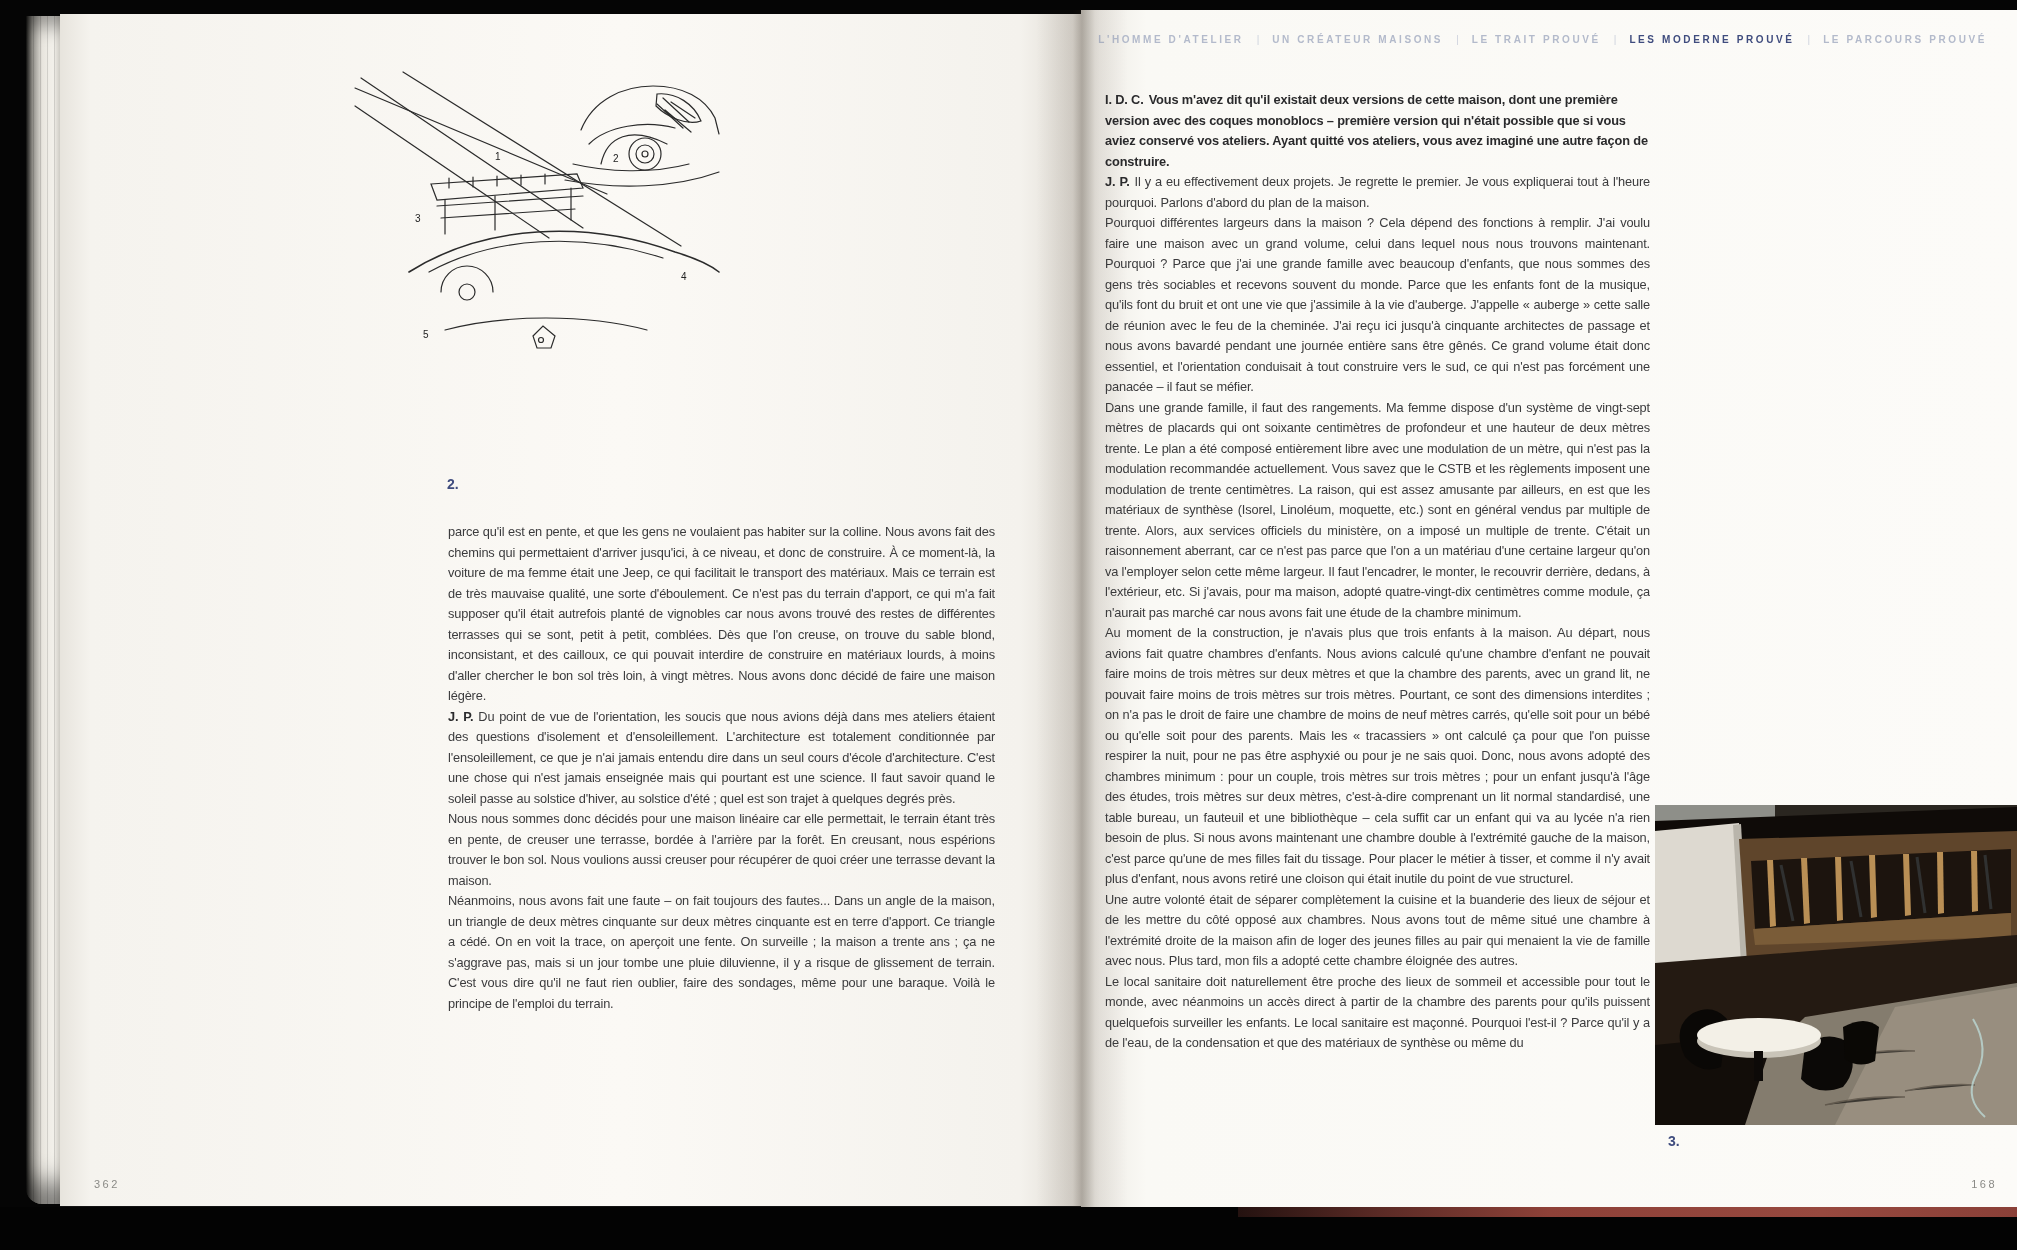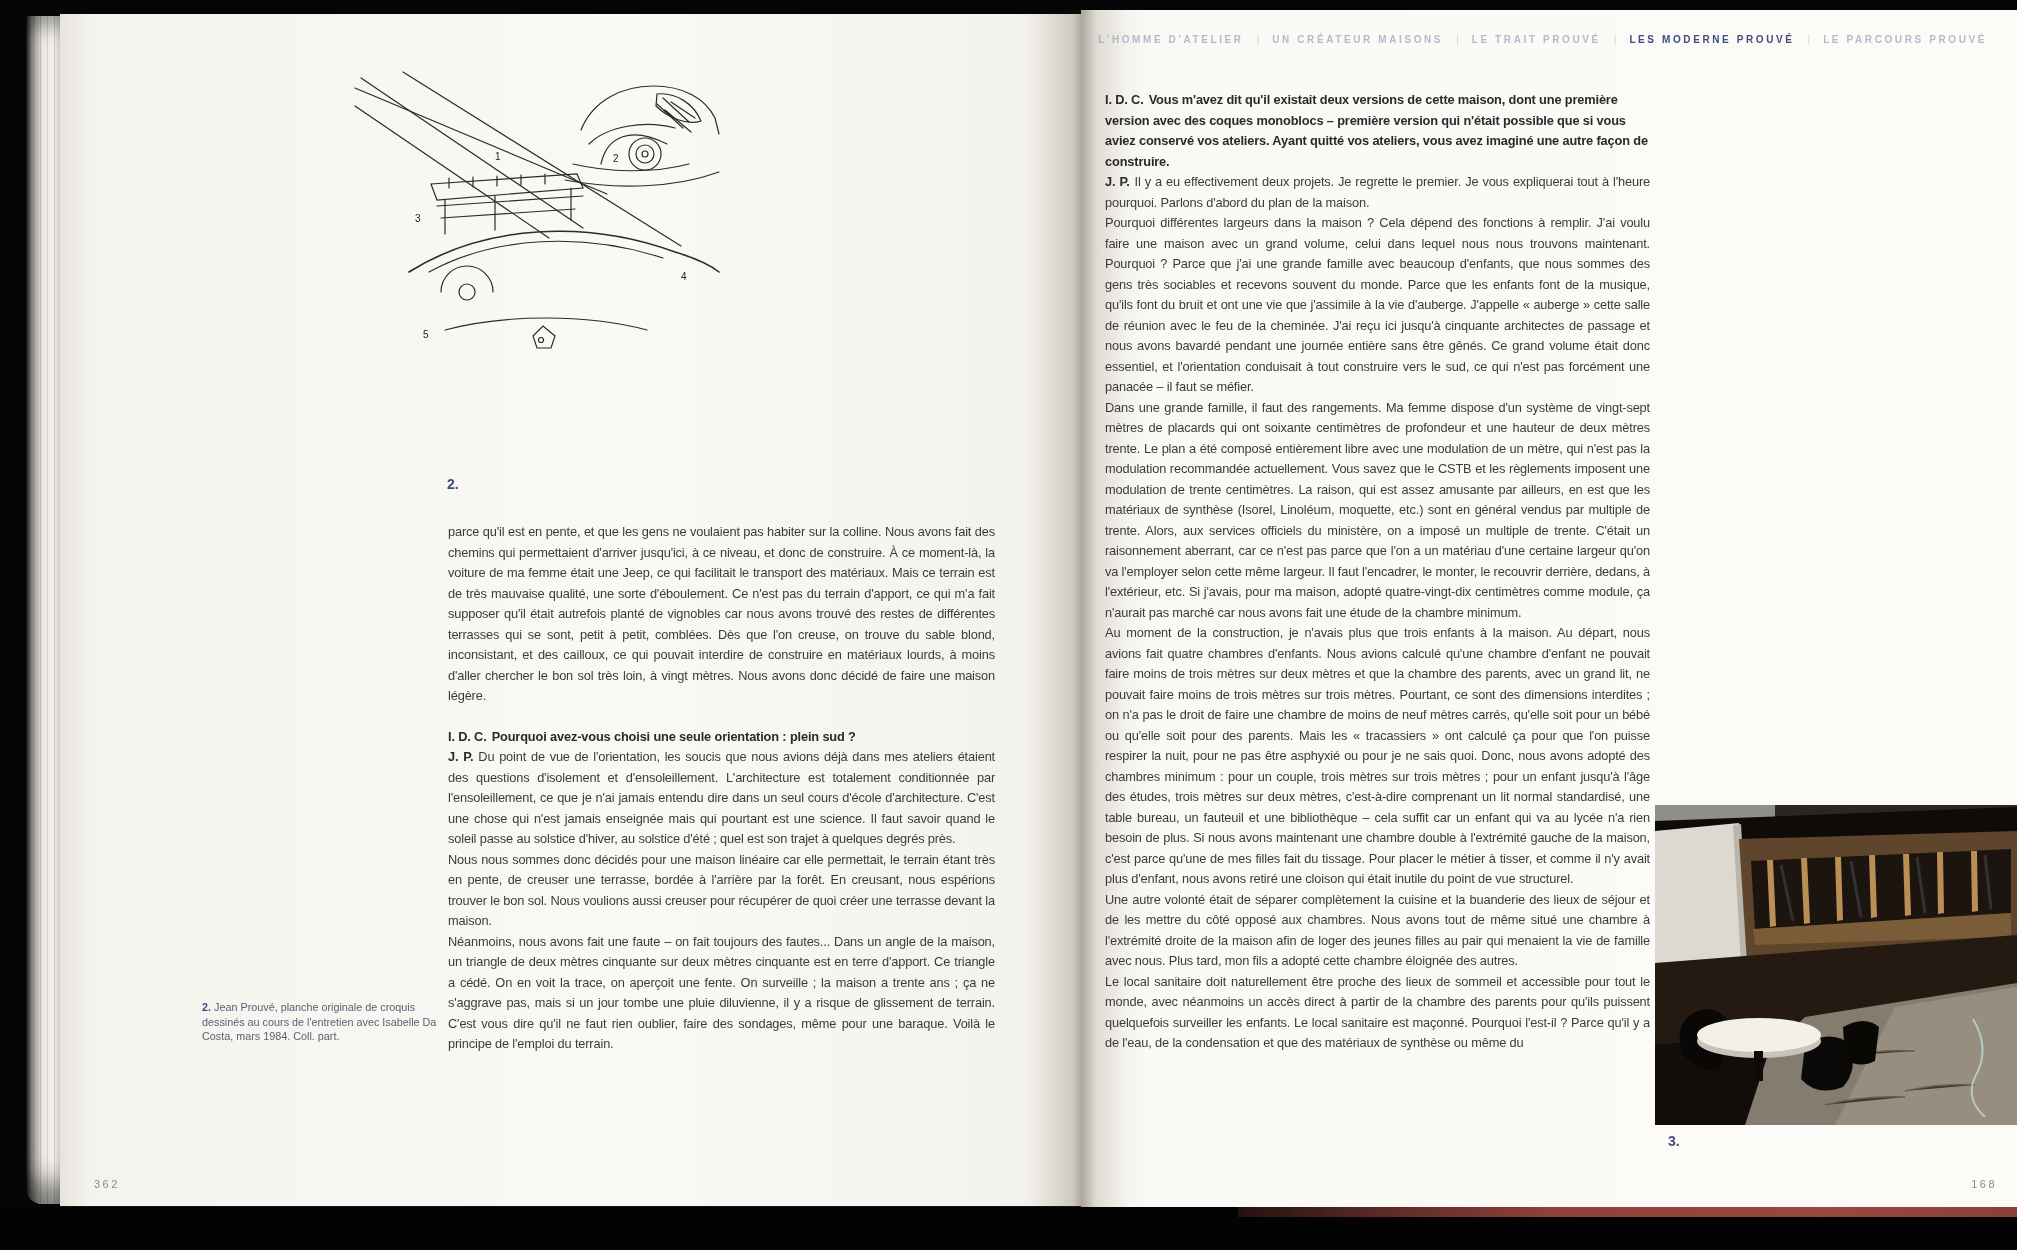--- a/index.html
+++ b/index.html
@@ -126,32 +126,30 @@
       </g>
     </svg>
   </div>
 
   <div class="fig-label" style="left:387px;top:462px;">2.</div>
 
   <div class="text-col left-col">
 
       <p class="para"><span>parce qu'il est en pente, et que les gens ne voulaient pas habiter sur la colline. Nous avons fait des chemins qui permettaient d'arriver jusqu'ici, à ce niveau, et donc de construire. À ce moment-là, la voiture de ma femme était une Jeep, ce qui facilitait le transport des matériaux. Mais ce terrain est de très mauvaise qualité, une sorte d'éboulement. Ce n'est pas du terrain d'apport, ce qui m'a fait supposer qu'il était autrefois planté de vignobles car nous avons trouvé des restes de différentes terrasses qui se sont, petit à petit, comblées. Dès que l'on creuse, on trouve du sable blond, inconsistant, et des cailloux, ce qui pouvait interdire de construire en matériaux lourds, à moins d'aller chercher le bon sol très loin, à vingt mètres. Nous avons donc décidé de faire une maison légère.</span></p>
 
-      <p class="para question spaced"><span class="speaker">I. D. C.</span><span>Pourquoi avez-vous choisi une seule orientation : plein sud ?</span></p>
 
       <p class="para"><span class="speaker">J. P.</span><span>Du point de vue de l'orientation, les soucis que nous avions déjà dans mes ateliers étaient des questions d'isolement et d'ensoleillement. L'architecture est totalement conditionnée par l'ensoleillement, ce que je n'ai jamais entendu dire dans un seul cours d'école d'architecture. C'est une chose qui n'est jamais enseignée mais qui pourtant est une science. Il faut savoir quand le soleil passe au solstice d'hiver, au solstice d'été ; quel est son trajet à quelques degrés près.</span></p>
 
       <p class="para"><span>Nous nous sommes donc décidés pour une maison linéaire car elle permettait, le terrain étant très en pente, de creuser une terrasse, bordée à l'arrière par la forêt. En creusant, nous espérions trouver le bon sol. Nous voulions aussi creuser pour récupérer de quoi créer une terrasse devant la maison.</span></p>
 
       <p class="para"><span>Néanmoins, nous avons fait une faute – on fait toujours des fautes... Dans un angle de la maison, un triangle de deux mètres cinquante sur deux mètres cinquante est en terre d'apport. Ce triangle a cédé. On en voit la trace, on aperçoit une fente. On surveille ; la maison a trente ans ; ça ne s'aggrave pas, mais si un jour tombe une pluie diluvienne, il y a risque de glissement de terrain. C'est vous dire qu'il ne faut rien oublier, faire des sondages, même pour une baraque. Voilà le principe de l'emploi du terrain.</span></p>
     </div>
 
   <div class="captions">
 
-      <p class="caption"><span class="cap-num">2.</span> <span>Jean Prouvé, planche originale de croquis dessinés au cours de l'entretien avec Isabelle Da Costa, mars 1984. Coll. part.</span></p>
 
     </div>
 
   <div class="pagenum" style="left:34px;top:1144px;">362</div>
 </div>
 
 <div class="page page-right">
 
   <ul class="nav">
 

